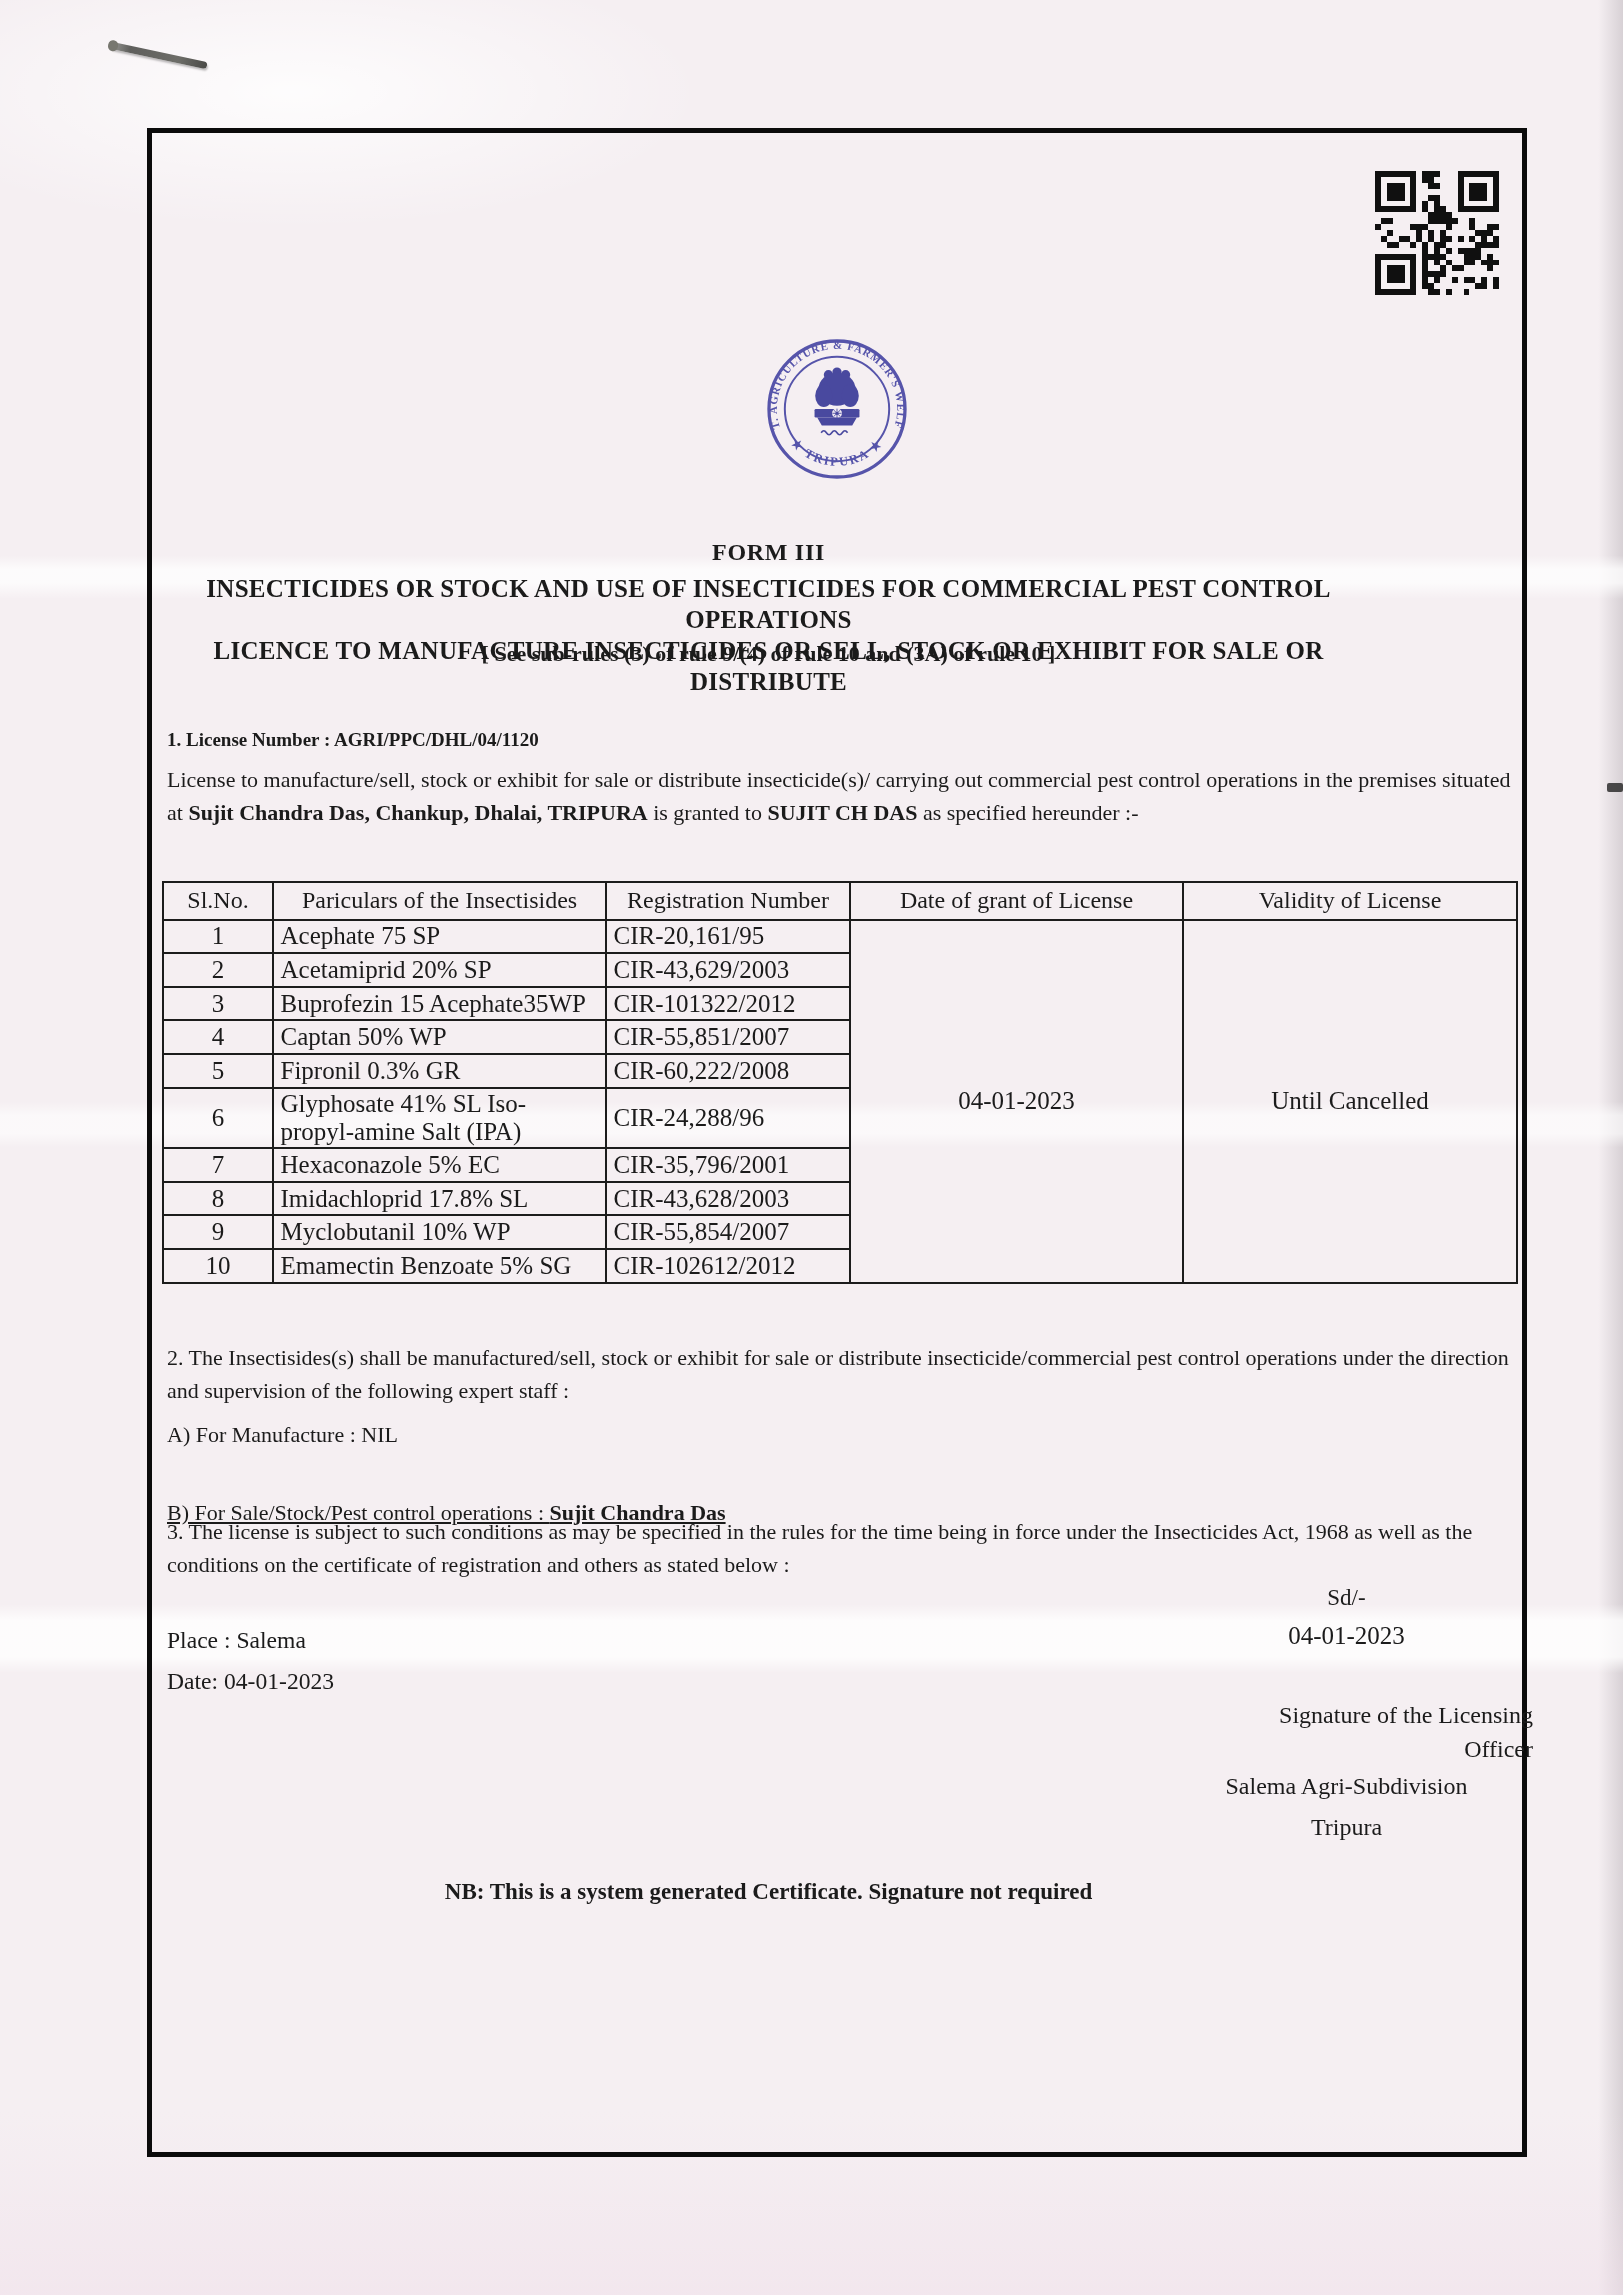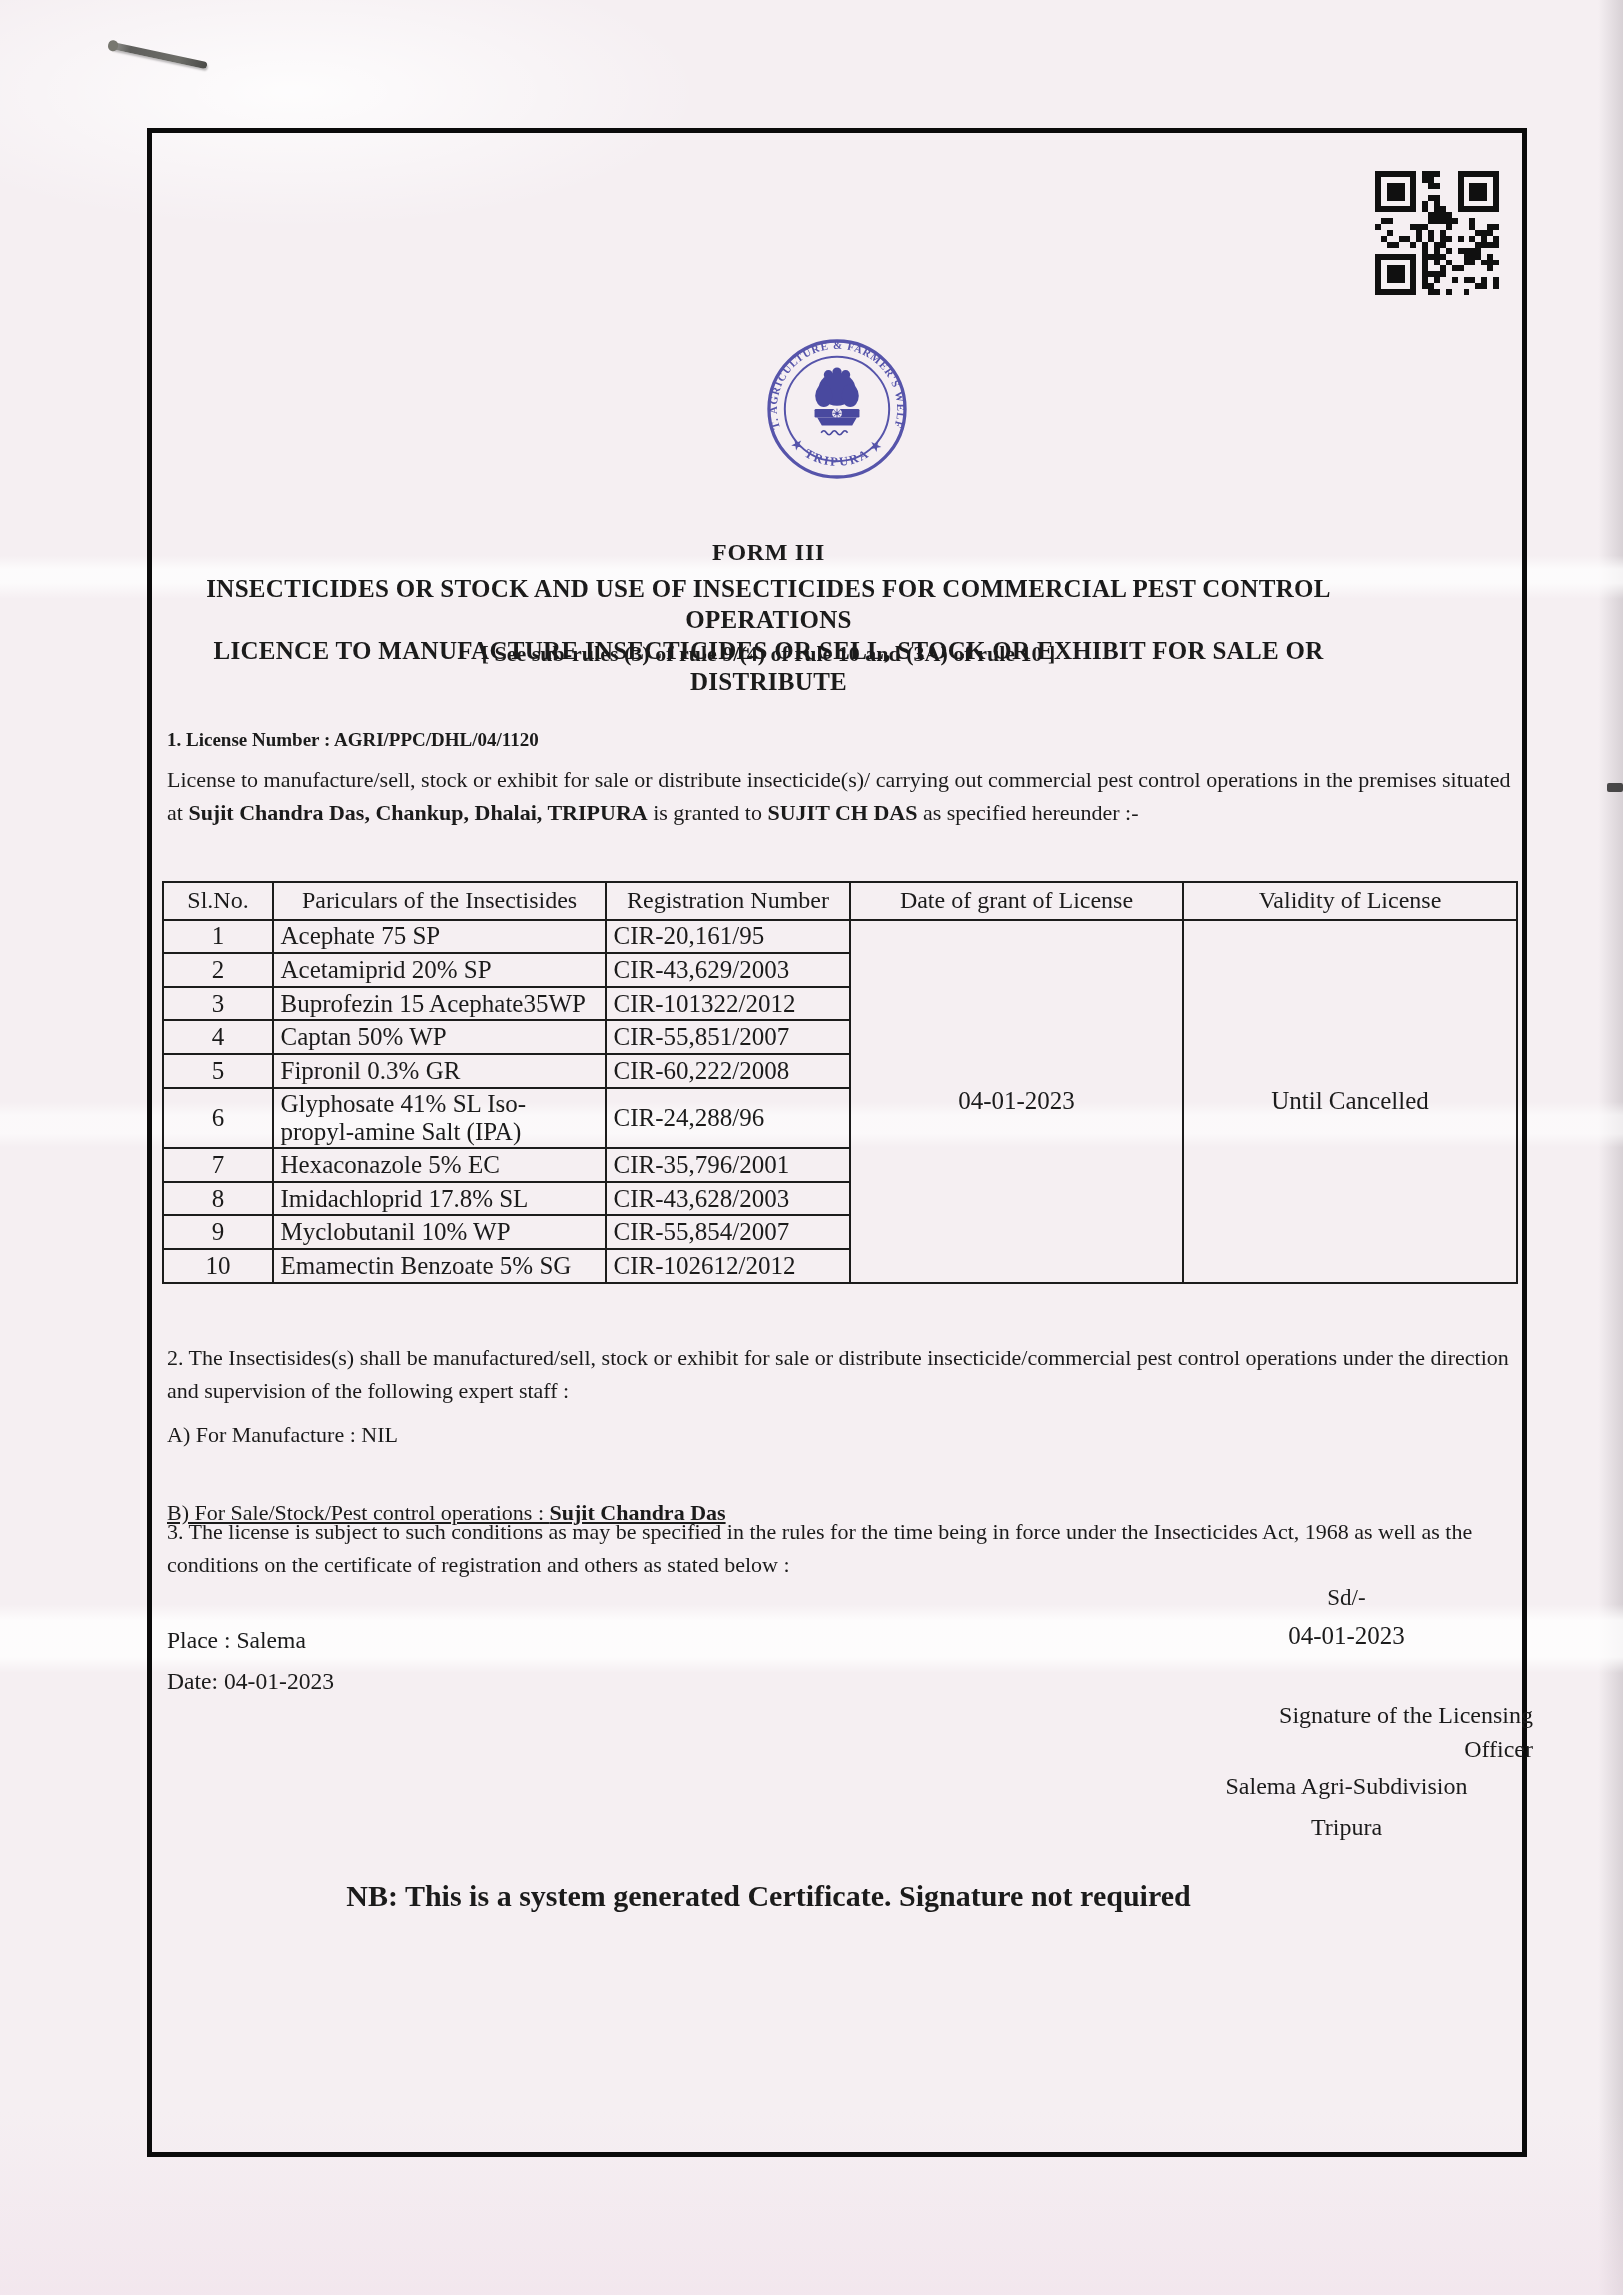--- a/index.html
+++ b/index.html
@@ -62,21 +62,21 @@
   td.c-merged{text-align:center;vertical-align:middle;font-size:25px;}
   .right-col{position:absolute;left:1160px;width:373px;text-align:center;}
   .sd{top:1585px;font-size:23px;}
   .right-date{top:1622px;font-size:25px;}
   .place{position:absolute;left:167px;top:1627px;font-size:23.6px;}
   .date-left{position:absolute;left:167px;top:1668px;font-size:23.6px;}
   .sig-title{top:1698px;font-size:24px;line-height:34px;text-align:right;}
   .sig-title .inner{display:inline-block;max-width:308px;}
   .sig-subdiv{top:1773px;font-size:24px;}
   .sig-state{top:1814px;font-size:24px;}
-  .nb{top:1879px;font-size:30px;font-weight:bold;}
+  .nb{top:1879px;font-size:23px;font-weight:bold;}
   .edge-tick{position:absolute;left:1607px;top:783px;width:15.7px;height:9.2px;background:#2d2d2d;border-radius:2px;opacity:.85;}
 </style>
 </head>
 <body>
 
 <div class="page">
 
   <div class="staple"></div>
 
   <div class="frame"></div>

